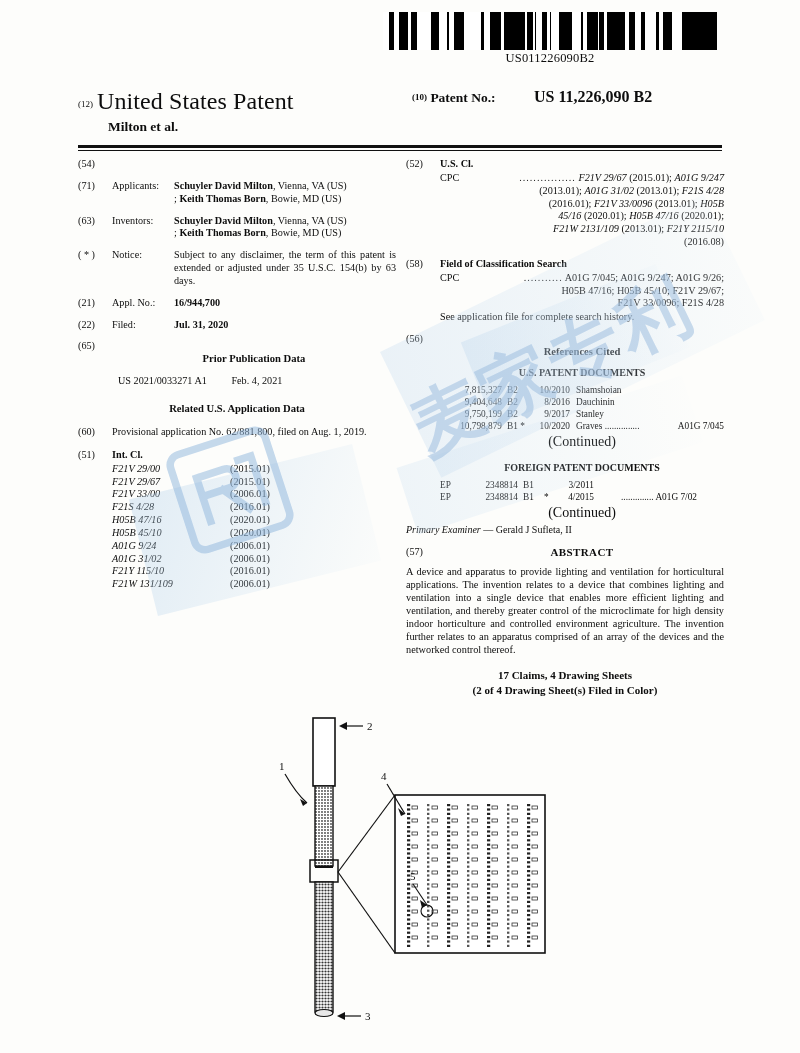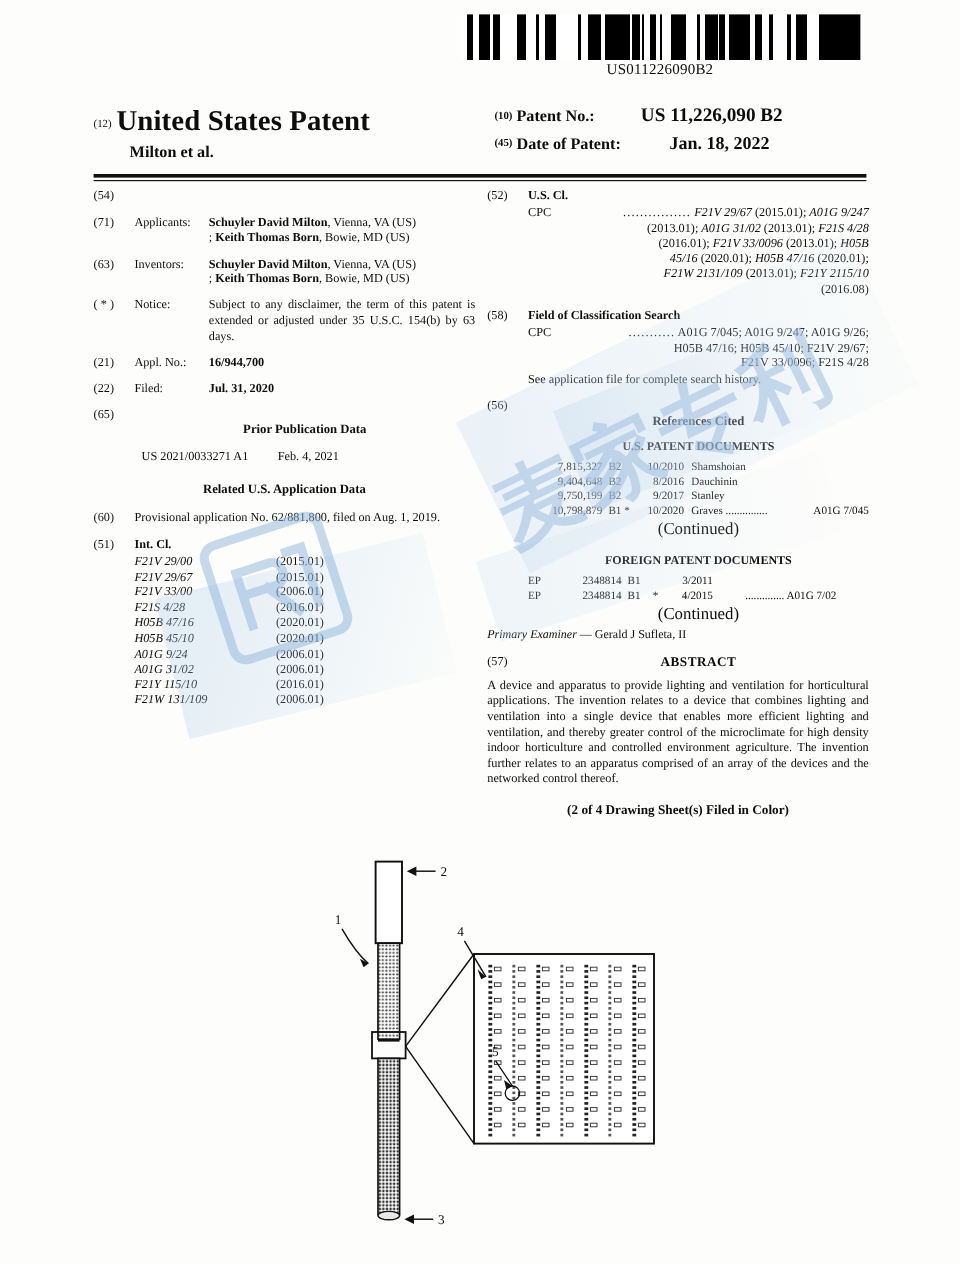--- a/index.html
+++ b/index.html
@@ -21,21 +21,21 @@
     background-size: 100% 100%;
   }
   .barcode-num { font-family:"Liberation Serif", serif; font-size:12.5px; letter-spacing:.2px; margin-top:1px; }
 
   
   .hdr { position:absolute; left:78px; top:88px; width:644px; }
   .hdr-row { display:flex; }
   .hdr-left { width:330px; }
   .hdr-right { width:314px; }
   .num { font-size:9px; vertical-align:2px; }
-  .usp-title { font-size:24px; font-weight:bold; letter-spacing:.1px; }
+  .usp-title { font-size:24px; font-weight:normal; letter-spacing:.1px; }
   .usp-sub { font-size:13.5px; font-weight:bold; margin-top:4px; margin-left:30px; }
   .pn-row { display:flex; align-items:baseline; font-weight:bold; font-size:13.5px; margin-left:4px; }
   .pn-lbl { width:122px; }
   .pn-val { font-size:16px; }
   .pn-row2 { display:flex; align-items:baseline; font-weight:bold; font-size:13.5px; margin-top:6px; margin-left:4px;}
   .pn-val2 { font-size:15px; margin-left:24px; }
   .rule { position:absolute; left:78px; top:145px; width:644px; height:2.5px; background:#111; }
   .rule2 { position:absolute; left:78px; top:150px; width:644px; height:1px; background:#111; }
 
   
@@ -146,25 +146,20 @@
           <span class="usp-title">United States Patent</span>
         </div>
         <div class="usp-sub">Milton et al.</div>
       </div>
       <div class="hdr-right">
         <div class="pn-row">
           <span class="pn-lbl"><span class="num">(10)</span>
             <span>Patent No.:</span></span>
           <span class="pn-val">US 11,226,090 B2</span>
         </div>
-        <div class="pn-row2">
-          <span class="pn-lbl"><span class="num">(45)</span>
-            <span>Date of Patent:</span></span>
-          <span class="pn-val2">Jan. 18, 2022</span>
-        </div>
       </div>
     </div>
   </div>
   <div class="rule"></div>
   <div class="rule2"></div>
 
   <div class="cols">
 
     <div class="col left">
 
@@ -392,20 +387,21 @@
 
       <div class="blk" style="margin-top:9px;">
         <div class="tag">(57)</div>
         <div class="bdy">
           <div class="abstract-h">ABSTRACT</div>
         </div>
       </div>
       <div class="abstract-b" style="margin-top:-4px;">A device and apparatus to provide lighting and ventilation for horticultural applications. The invention relates to a device that combines lighting and ventilation into a single device that enables more efficient lighting and ventilation, and thereby greater control of the microclimate for high density indoor horticulture and controlled environment agriculture. The invention further relates to an apparatus comprised of an array of the devices and the networked control thereof.</div>
 
       <div class="claims">
+        <div>17 Claims, 4 Drawing Sheets</div>
         <div>(2 of 4 Drawing Sheet(s) Filed in Color)</div>
       </div>
 
     </div>
   </div>
 
   <div class="wm">
     <div class="wm-blue2"></div>
     <div class="wm-blue3"></div>
     <div class="wm-blue1"></div>

